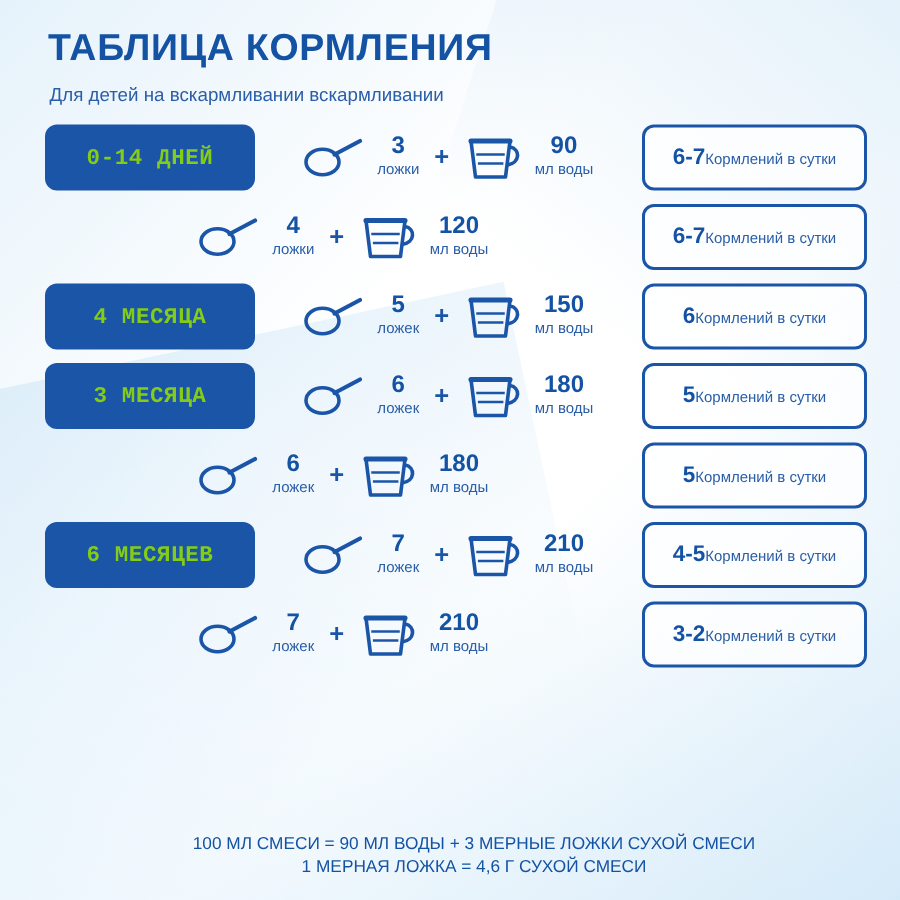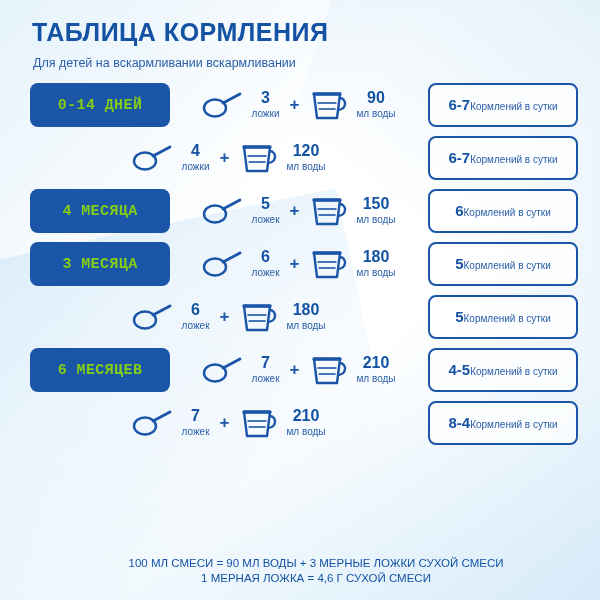--- a/index.html
+++ b/index.html
@@ -403,21 +403,21 @@
               <path d="M8.5 16 H27.5" stroke="#1a55a8" stroke-width="1.6"></path>
               <path d="M9.6 22 H26.6" stroke="#1a55a8" stroke-width="1.6"></path>
             </svg>
             <div class="num-block">
               <span class="num">210</span>
               <span class="unit">мл воды</span>
             </div>
           </div>
         </div>
         <div class="feeds">
-          <div class="count">8-4</div>
+          <div class="count">3-2</div>
           <div class="per">Кормлений в сутки</div>
         </div>
       </div>
 
     </div>
   </div>
 
   <div class="footer">
     <div>100 МЛ СМЕСИ  = 90 МЛ ВОДЫ + 3 МЕРНЫЕ ЛОЖКИ СУХОЙ СМЕСИ</div>
     <div>1 МЕРНАЯ ЛОЖКА = 4,6 Г СУХОЙ СМЕСИ</div>

